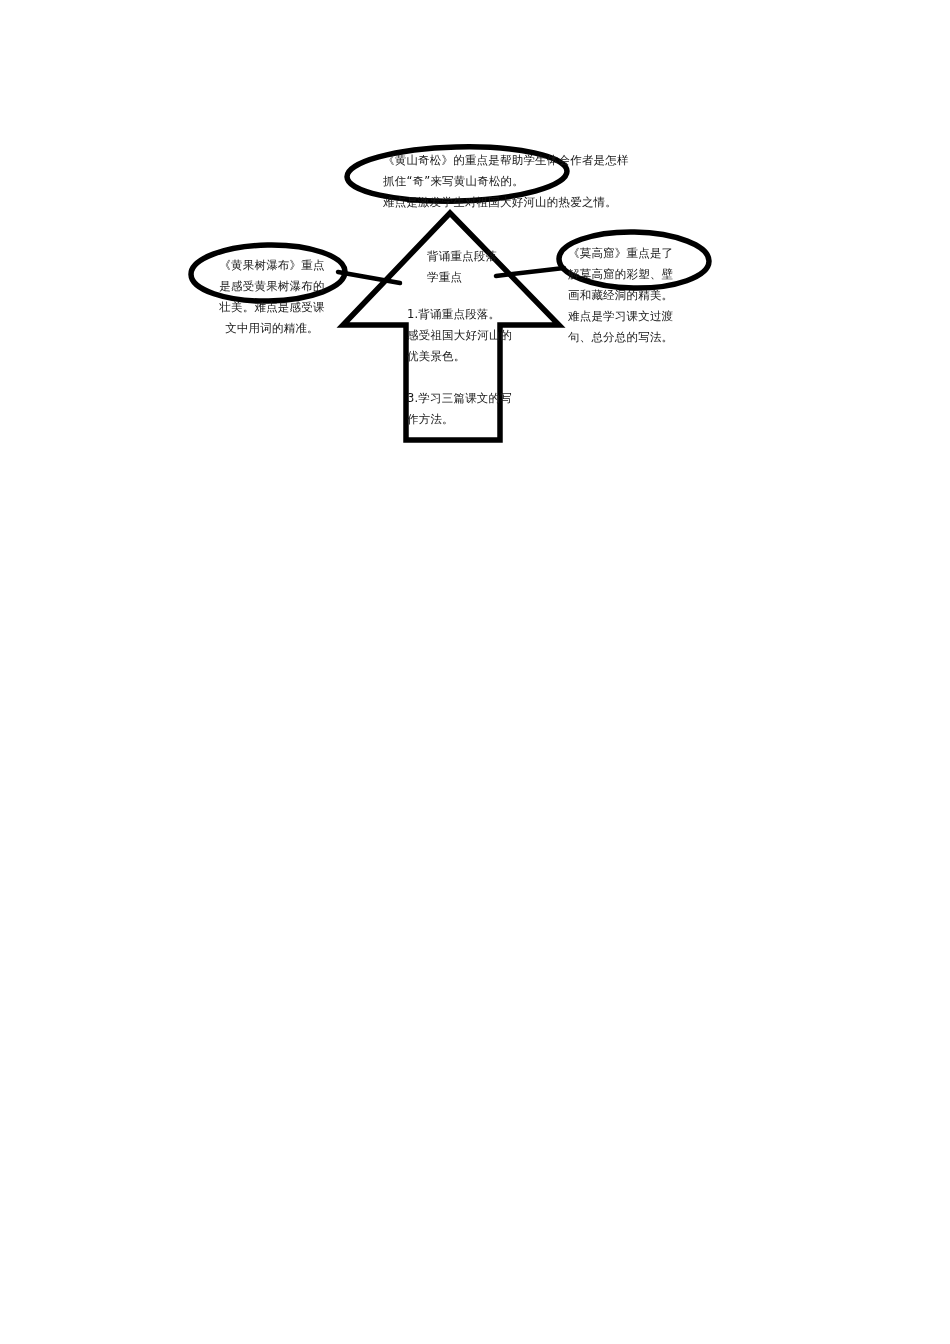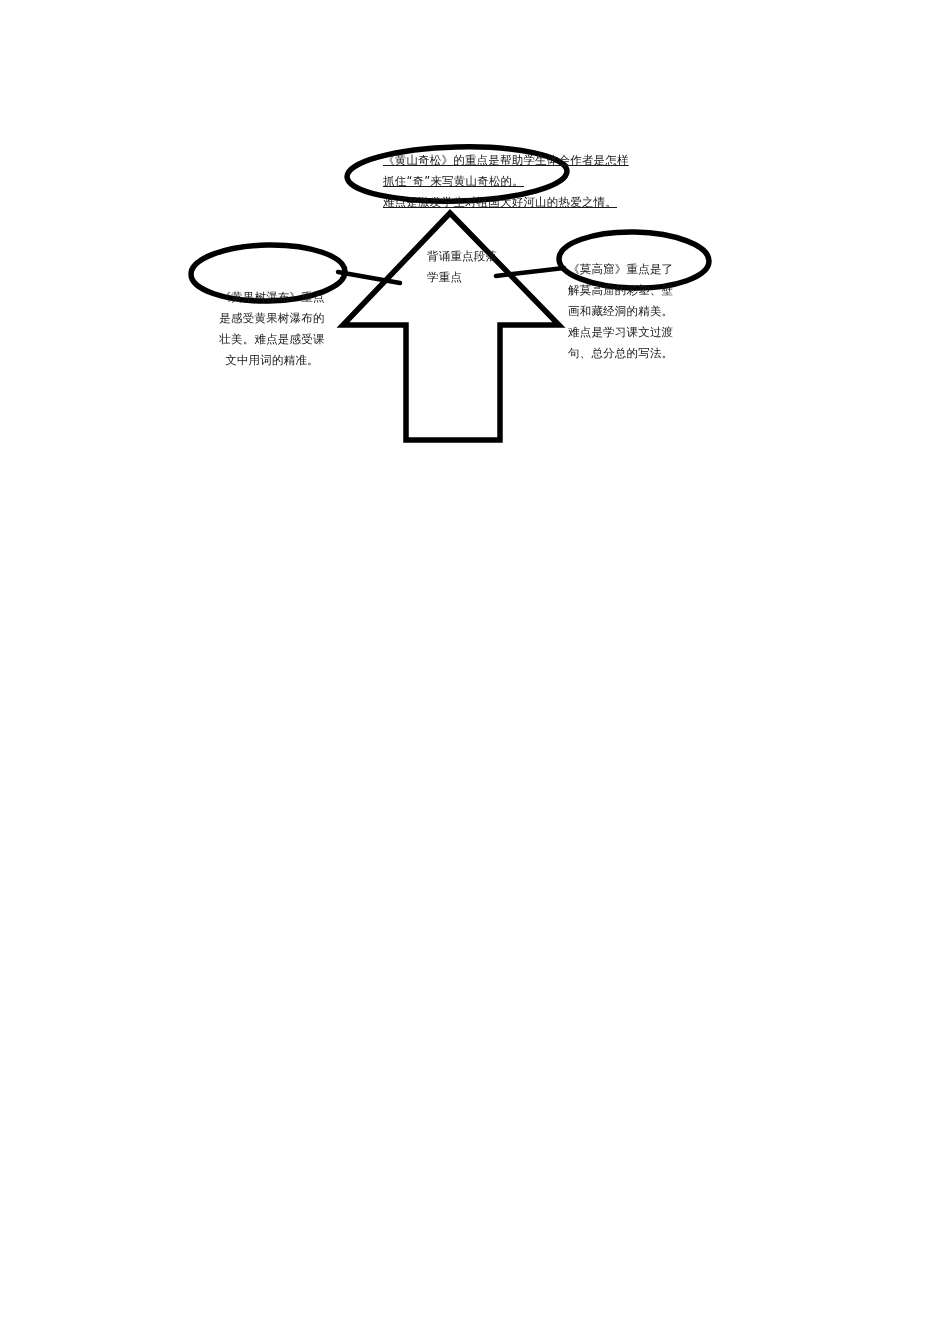--- a/index.html
+++ b/index.html
@@ -33,37 +33,34 @@
     letter-spacing: 0.2px;
     white-space: pre-wrap;
     font-family: "DejaVu Sans", "Liberation Sans", sans-serif;
   }
   
   #top-note-text {
     left: 383px;
     top: 150px;
     width: 300px;
     text-align: left;
-    text-decoration: underline;
   }
   
   #left-note-text {
     left: 196px;
     top: 255px;
     width: 152px;
     text-align: center;
-    margin-top: 32px;
   }
   
   #right-note-text {
     left: 568px;
     top: 243px;
     width: 148px;
     text-align: left;
-    margin-top: 16px;
   }
   
   #center-title-text {
     left: 427px;
     top: 246px;
     width: 92px;
     text-align: left;
   }
   
   #center-body-text {
@@ -105,14 +102,20 @@
 
   <div class="txt" id="right-note-text">《莫高窟》重点是了
 解莫高窟的彩塑、壁
 画和藏经洞的精美。
 难点是学习课文过渡
 句、总分总的写法。</div>
 
   <div class="txt" id="center-title-text">背诵重点段落
 学重点</div>
 
+  <div class="txt" id="center-body-text">1.背诵重点段落。
+感受祖国大好河山的
+优美景色。
+
+3.学习三篇课文的写
+作方法。</div>
 
 </div>
 
 </body></html>

